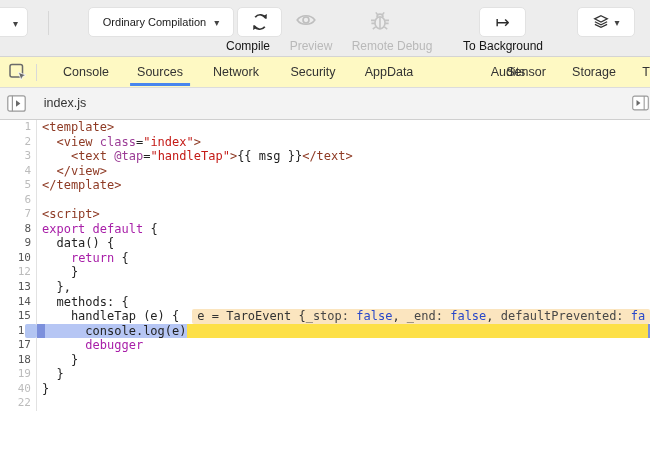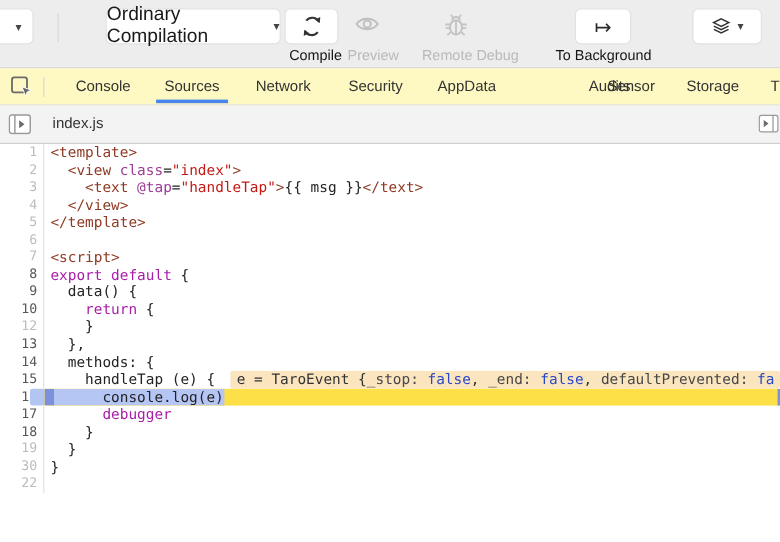--- a/index.html
+++ b/index.html
@@ -6,31 +6,31 @@
   body{width:650px;height:452px;overflow:hidden;position:relative;background:#fff;
        font-family:"Liberation Sans",sans-serif;-webkit-font-smoothing:antialiased;}
   
   #toolbar{position:absolute;left:0;top:0;width:650px;height:57px;background:#ededed;
            border-bottom:1px solid #d4d4d4;box-sizing:border-box;}
   .wbtn{position:absolute;background:#fff;border:1px solid #e2e2e2;border-radius:5px;box-sizing:border-box;}
   #device-btn{left:-28px;top:7px;width:56px;height:30px;text-align:right;line-height:28px;padding-right:9px;}
   .caret{font-size:10px;color:#444;}
   #tb-vdiv{position:absolute;left:48px;top:11px;width:1px;height:24px;background:#d7d7d7;}
   #mode-btn{left:88px;top:7px;width:146px;height:30px;display:flex;align-items:center;justify-content:center;gap:8px;}
-  #mode-btn .lbl{font-size:16px;color:#191919;}
+  #mode-btn .lbl{font-size:11px;color:#191919;}
   #compile-btn{left:237px;top:7px;width:45px;height:30px;display:flex;align-items:center;justify-content:center;}
   #tobg-btn{left:479px;top:7px;width:47px;height:30px;display:flex;align-items:center;justify-content:center;}
   #maps-to-glyph{font-size:17px;color:#2b2b2b;line-height:1;}
   #clearcache-btn{left:577px;top:7px;width:58px;height:30px;display:flex;align-items:center;justify-content:center;gap:4px;}
   .ghost-icon{position:absolute;}
   #preview-icon{left:293px;top:9px;}
   #bug-icon{left:368px;top:9px;}
   .tb-label{position:absolute;top:39px;height:14px;font-size:12px;text-align:center;color:#141414;white-space:nowrap;}
   .tb-label.dis{color:#b9b9b9;}
-  #lbl-compile{left:233px;width:60px;}
+  #lbl-compile{left:218px;width:60px;}
   #lbl-preview{left:281px;width:60px;}
   #lbl-remote{left:347px;width:90px;}
   #lbl-tobg{left:457px;width:92px;}
   #lbl-cache{left:559px;width:92px;}
   
   #dtbar{position:absolute;left:0;top:57px;width:650px;height:31px;background:#fef9c3;
          border-bottom:1px solid #dcdcdc;box-sizing:border-box;}
   #inspect-btn{position:absolute;left:8px;top:5px;width:20px;height:20px;}
   #dt-vdiv{position:absolute;left:36px;top:7px;width:1px;height:17px;background:#d9d9d9;}
   .dt-tab{position:absolute;top:0;height:30px;line-height:30px;transform:translateX(-50%);
@@ -235,20 +235,20 @@
     </div>
     <div class="line">
       <div class="ln">18</div>
       <div class="cd"><span class="c-p">    }</span></div>
     </div>
     <div class="line">
       <div class="ln dim">19</div>
       <div class="cd"><span class="c-p">  }</span></div>
     </div>
     <div class="line">
-      <div class="ln dim">30</div>
+      <div class="ln dim">40</div>
       <div class="cd"><span class="c-p">}</span></div>
     </div>
     <div class="line">
       <div class="ln dim">22</div>
       <div class="cd"></div>
     </div>
   </div>
 
 </body></html>

